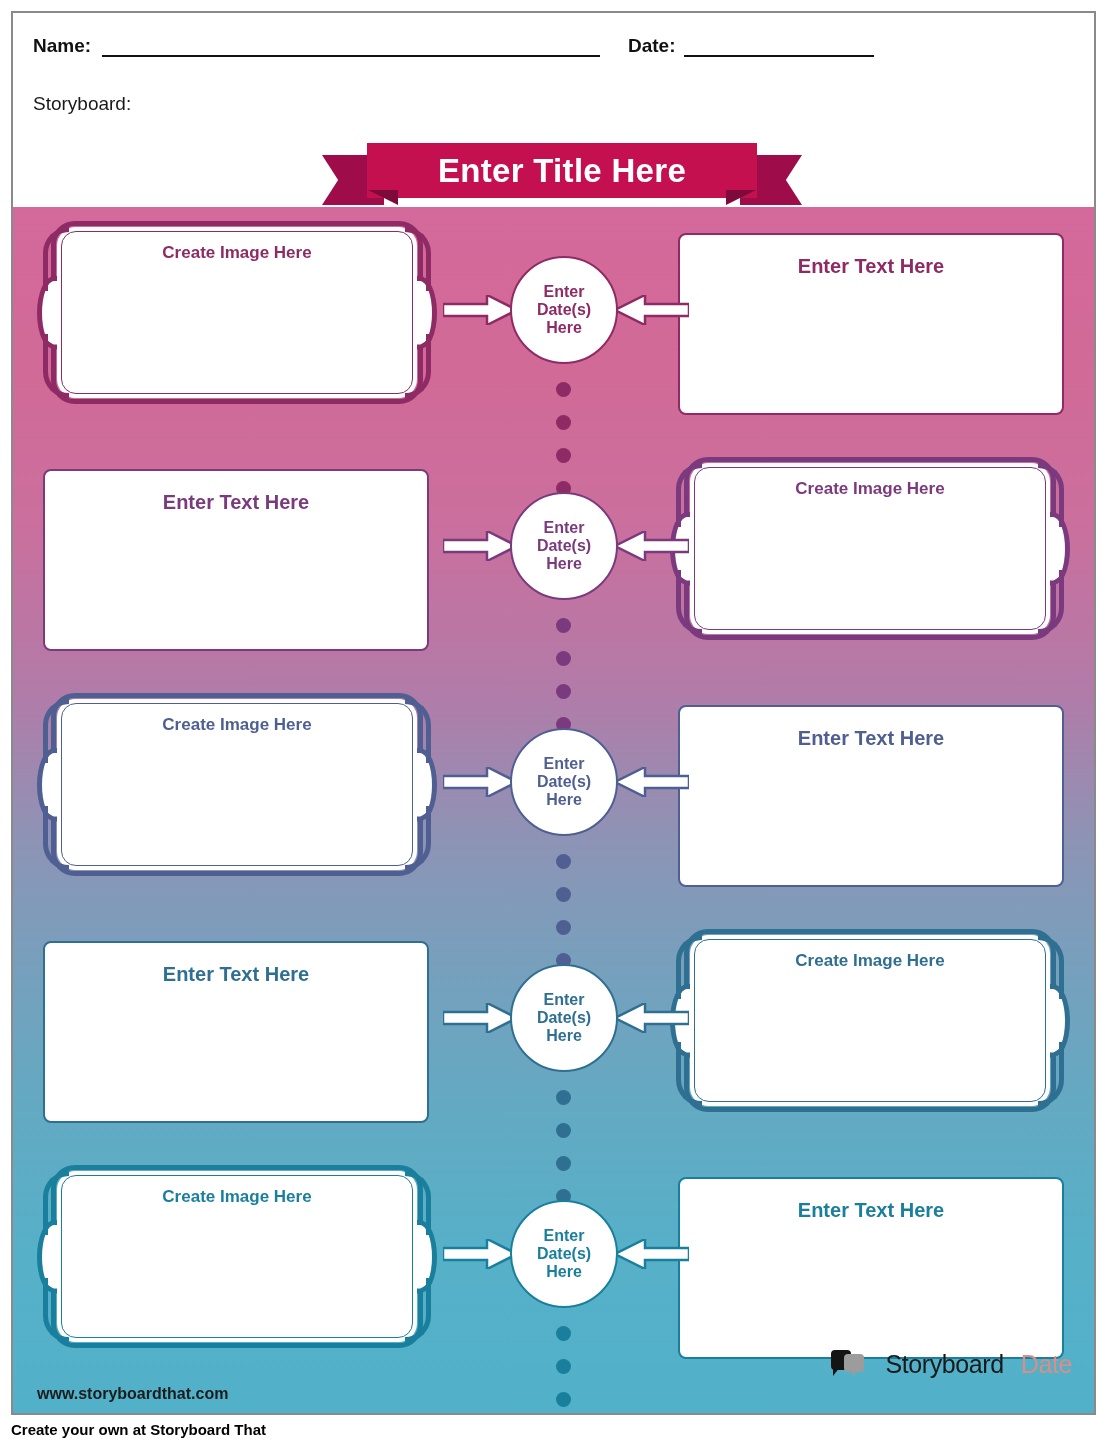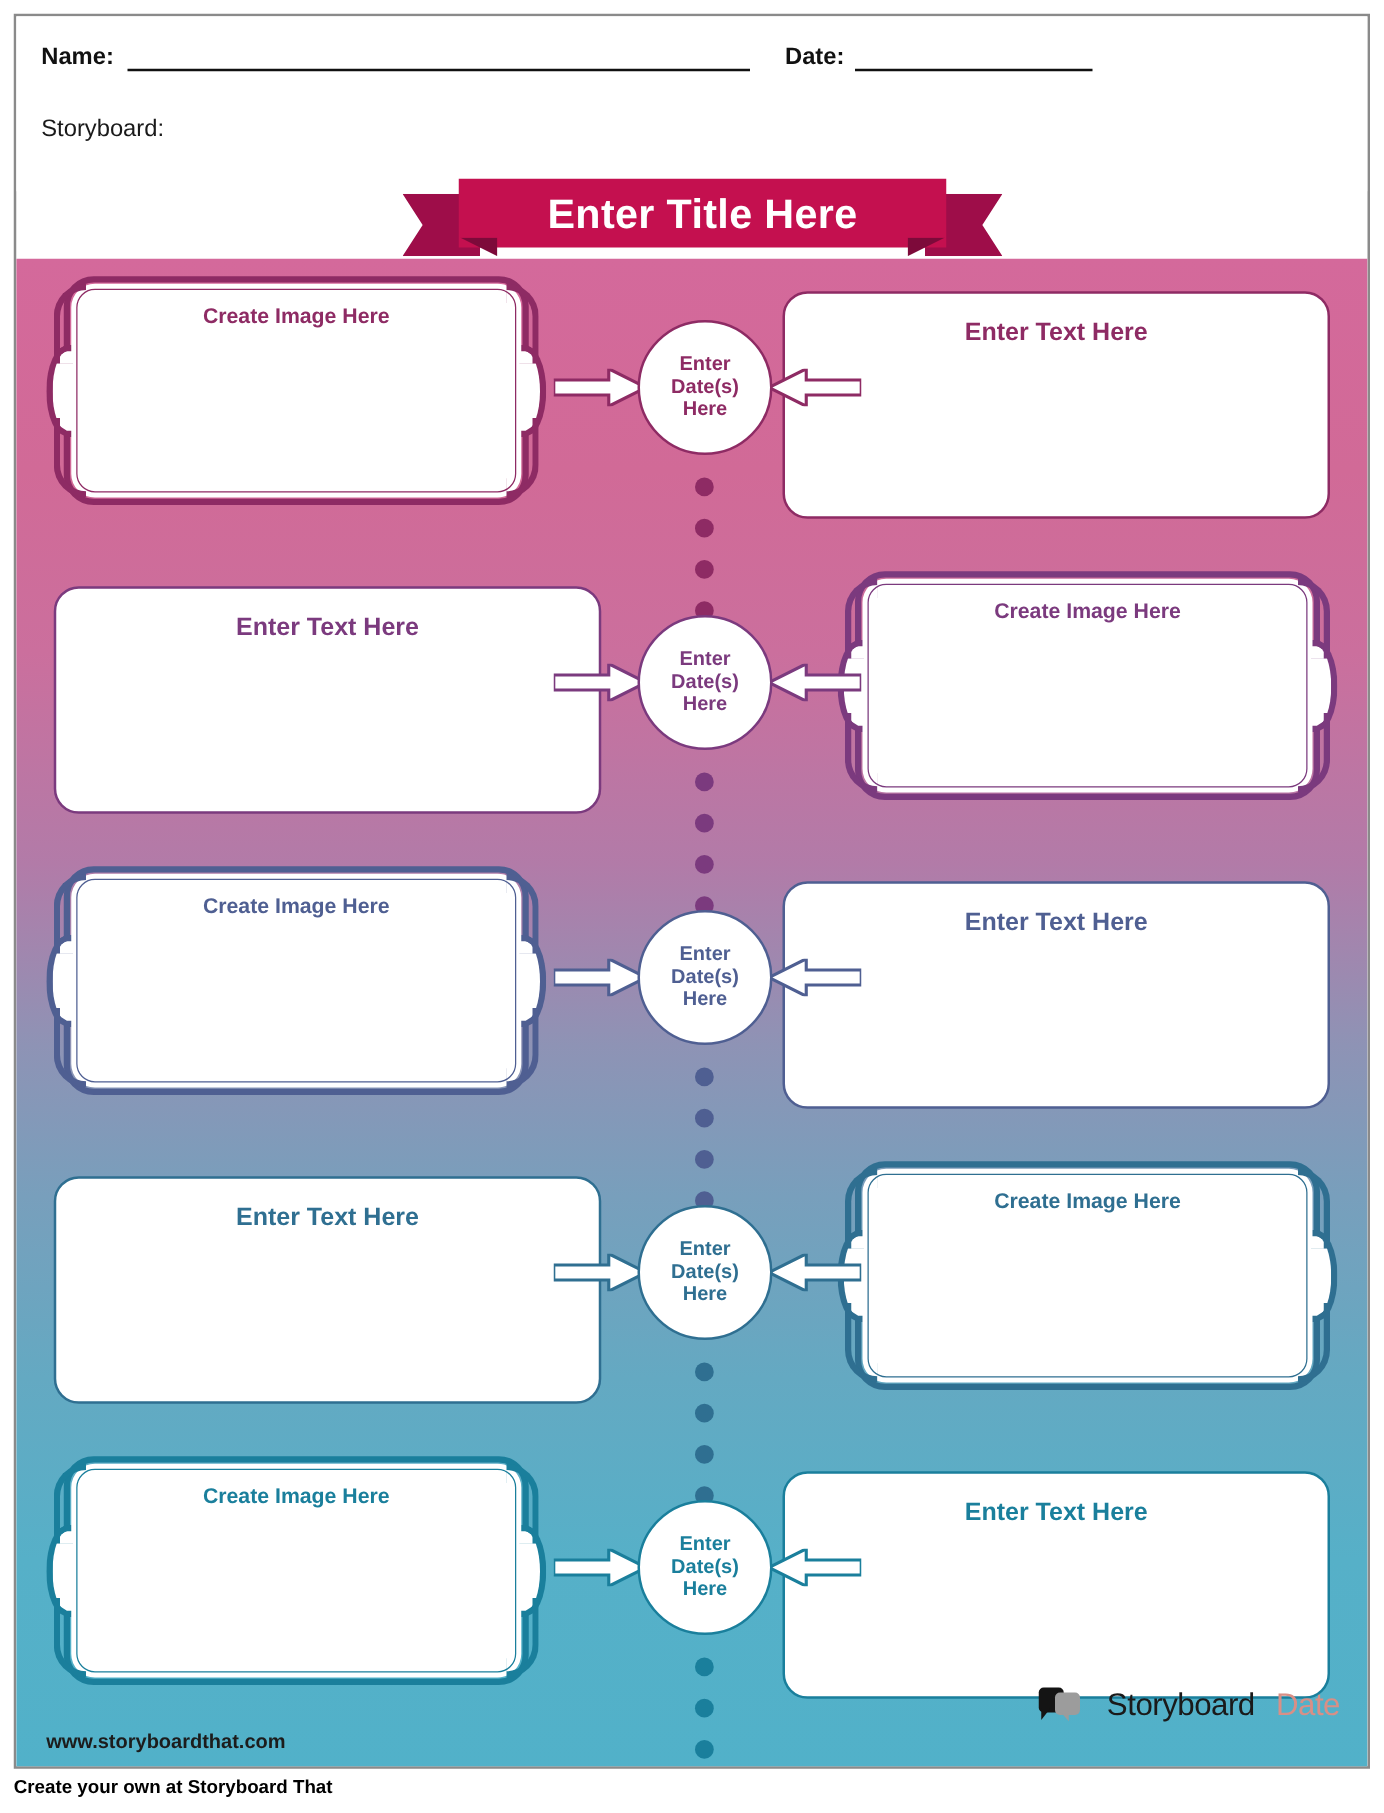--- a/index.html
+++ b/index.html
@@ -103,22 +103,22 @@
   .brk.br .b-o { border-left:none; border-top:none; border-radius:0 0 26px 0; }
 
   .frame-label {
     position:absolute; left:34px; right:34px; top:22px;
     text-align:center; font-size:17px; font-weight:bold; color:var(--c);
     z-index:3;
   }
 
   
   .txt-box {
-    position:absolute; width:438px; height:182px;
-    background:#fff; border:2.5px solid var(--c); border-radius:20px;
+    position:absolute; width:386px; height:182px;
+    background:#fff; border:2.5px solid var(--c); border-radius:8px;
   }
   .txt-label {
     position:absolute; left:10px; right:10px; top:20px; text-align:center;
     font-size:20px; font-weight:bold; color:var(--c);
   }
 
   
   .node {
     position:absolute; left:497px; width:108px; height:108px;
     border-radius:50%; background:#fff; border:2.5px solid var(--c);

